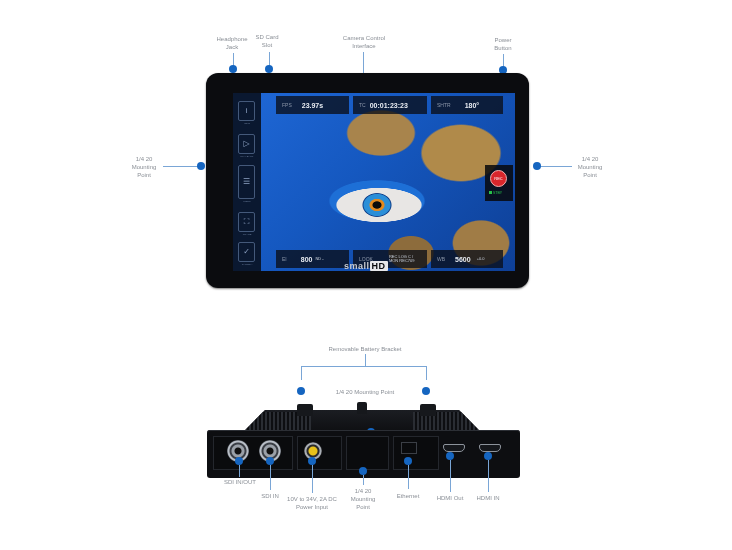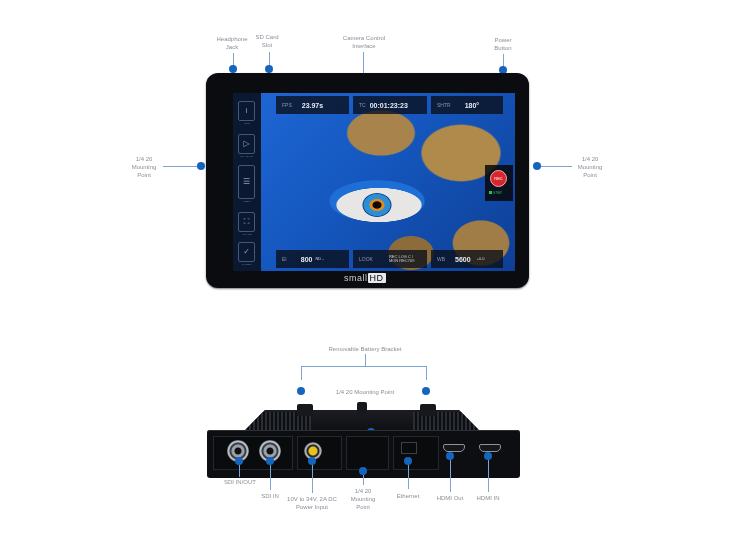--- a/index.html
+++ b/index.html
@@ -65,22 +65,22 @@
     }
     .rec-btn {
       position: absolute; left: 5px; top: 5px; width: 17px; height: 17px; border-radius: 50%;
       background: #d8262c; border: 1px solid #f0b0b0; box-sizing: border-box;
       color: #fff; font-size: 4px; text-align: center; line-height: 15px;
     }
     .rec-status { position: absolute; left: 4px; top: 26px; font-size: 3.5px; color: #27c04a; }
     .rec-status::before { content: ""; display: inline-block; width: 3px; height: 3px; background: #27c04a; margin-right: 1px; }
 
     .brand {
-      position: absolute; left: 138px; top: 200px; font-size: 9px; color: #c9ccd2;
-      letter-spacing: 0.5px; font-weight: normal;
+      position: absolute; left: 138px; top: 188px; font-size: 9px; color: #c9ccd2;
+      letter-spacing: 0.5px; font-weight: bold;
     }
     .brand .hd { background: #e6e7ea; color: #0b0c0f; padding: 0 2px; border-radius: 1px; }
 
     
     .rear {
       position: absolute; left: 207px; top: 410px; width: 313px; height: 70px;
     }
     .rear-top {
       position: absolute; left: 20px; top: 0; width: 270px; height: 22px;
       background: linear-gradient(180deg, #1b1d22, #0e0f12);

